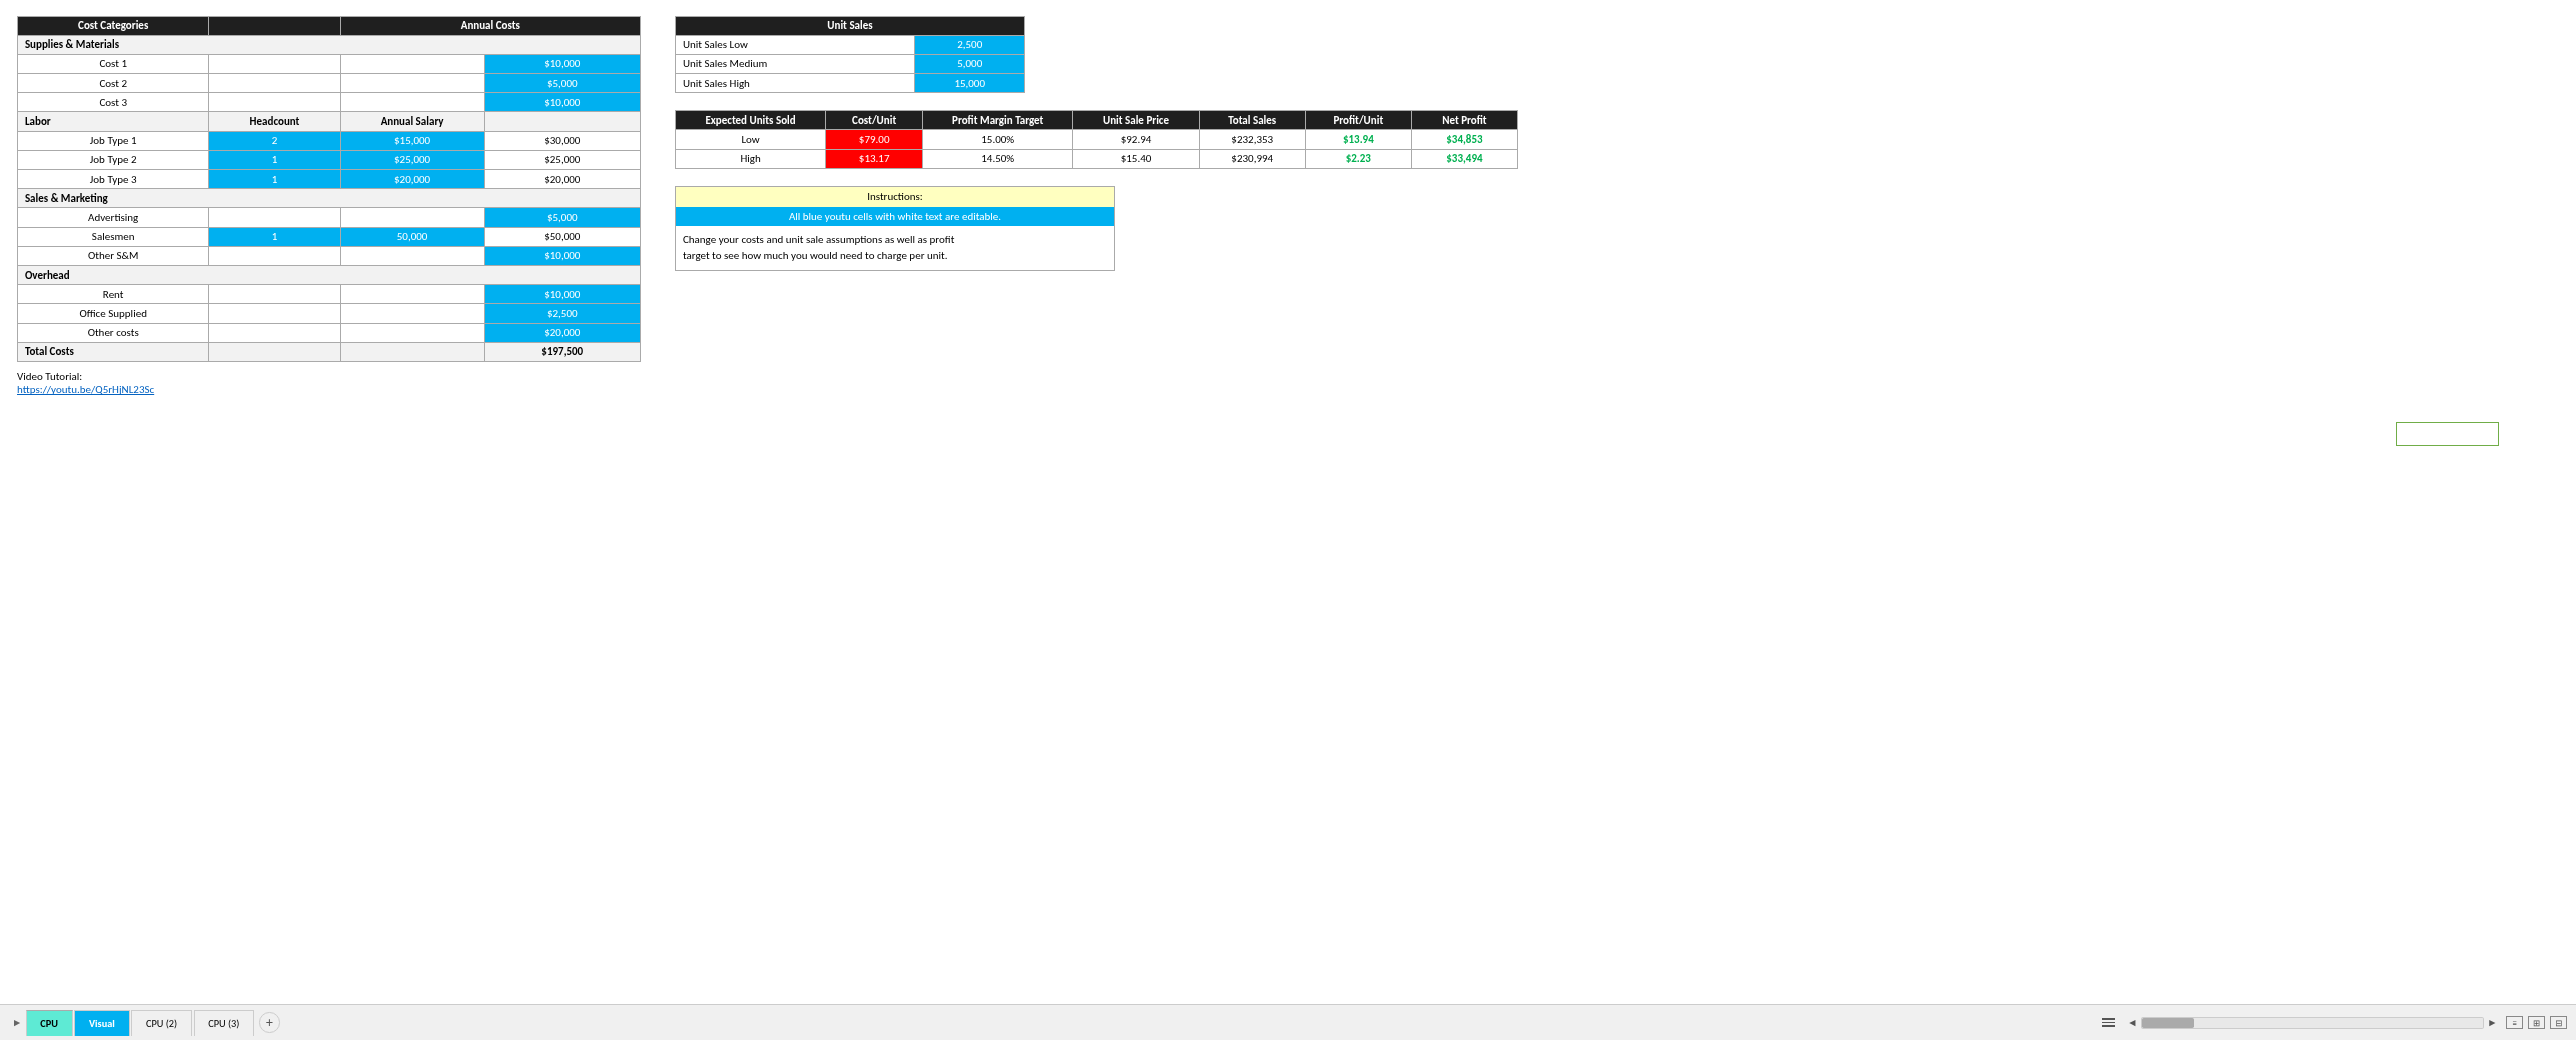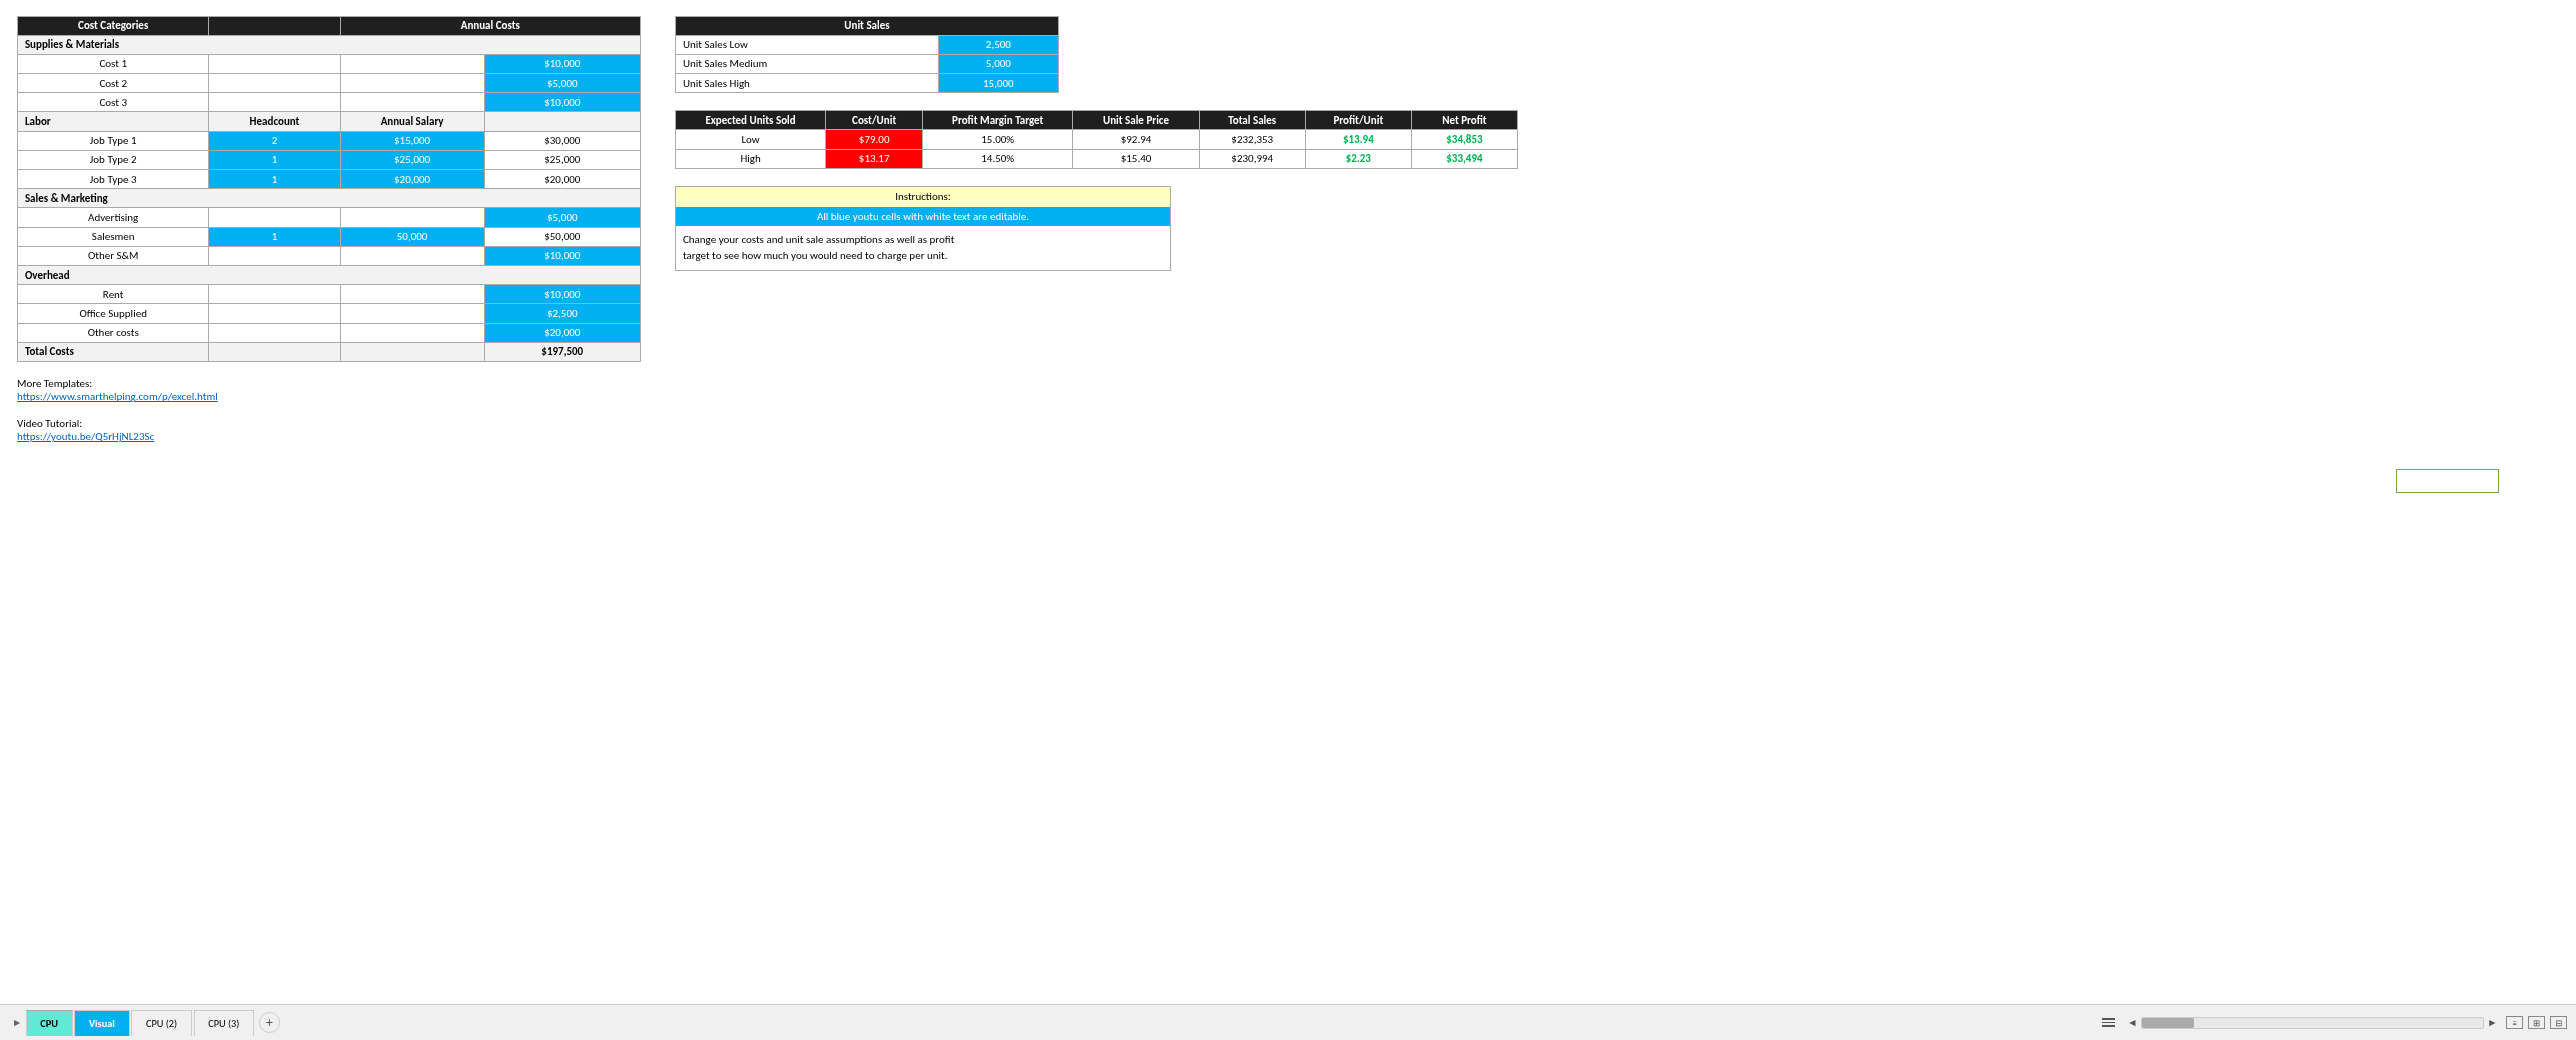--- a/index.html
+++ b/index.html
@@ -71,21 +71,21 @@
 
     
     .right-section {
       display: flex;
       flex-direction: column;
       gap: 17px;
     }
 
     .unit-sales-table {
       border-collapse: collapse;
-      width: 384px;
+      width: 350px;
     }
     .unit-sales-table td {
       border: 0.9px solid #aaa;
       padding: 2.6px 6.9px;
     }
     .unit-sales-header td {
       background: #1f1f1f;
       color: #fff;
       text-align: center;
       font-weight: bold;
@@ -120,21 +120,21 @@
       color: #fff;
     }
     .green-text {
       color: #00b050;
       font-weight: bold;
     }
 
     
     .instructions-box {
       border: 0.9px solid #aaa;
-      width: 496px;
+      width: 440px;
     }
     .instructions-title {
       text-align: center;
       padding: 3.4px;
       background: #ffffc0;
       font-weight: normal;
     }
     .instructions-blue {
       background: #00b0f0;
       color: #fff;
@@ -393,24 +393,20 @@
 
       <tr class="total-row">
         <td>Total Costs</td>
         <td></td>
         <td></td>
         <td class="center">$197,500</td>
       </tr>
     </tbody>
       </table>
 
-    <div class="more-templates" style="padding: 15.5px 0 5.2px 0;">
-      <div>More Templates:</div>
-      <a href="#">https://www.smarthelping.com/p/excel.html</a>
-    </div>
 
     <div class="video-tutorial" style="padding: 8.6px 0;">
       <div>Video Tutorial:</div>
       <a href="#">https://youtu.be/Q5rHjNL23Sc</a>
     </div>
   </div>
 
   <div class="right-section">
 
     <table class="unit-sales-table">

